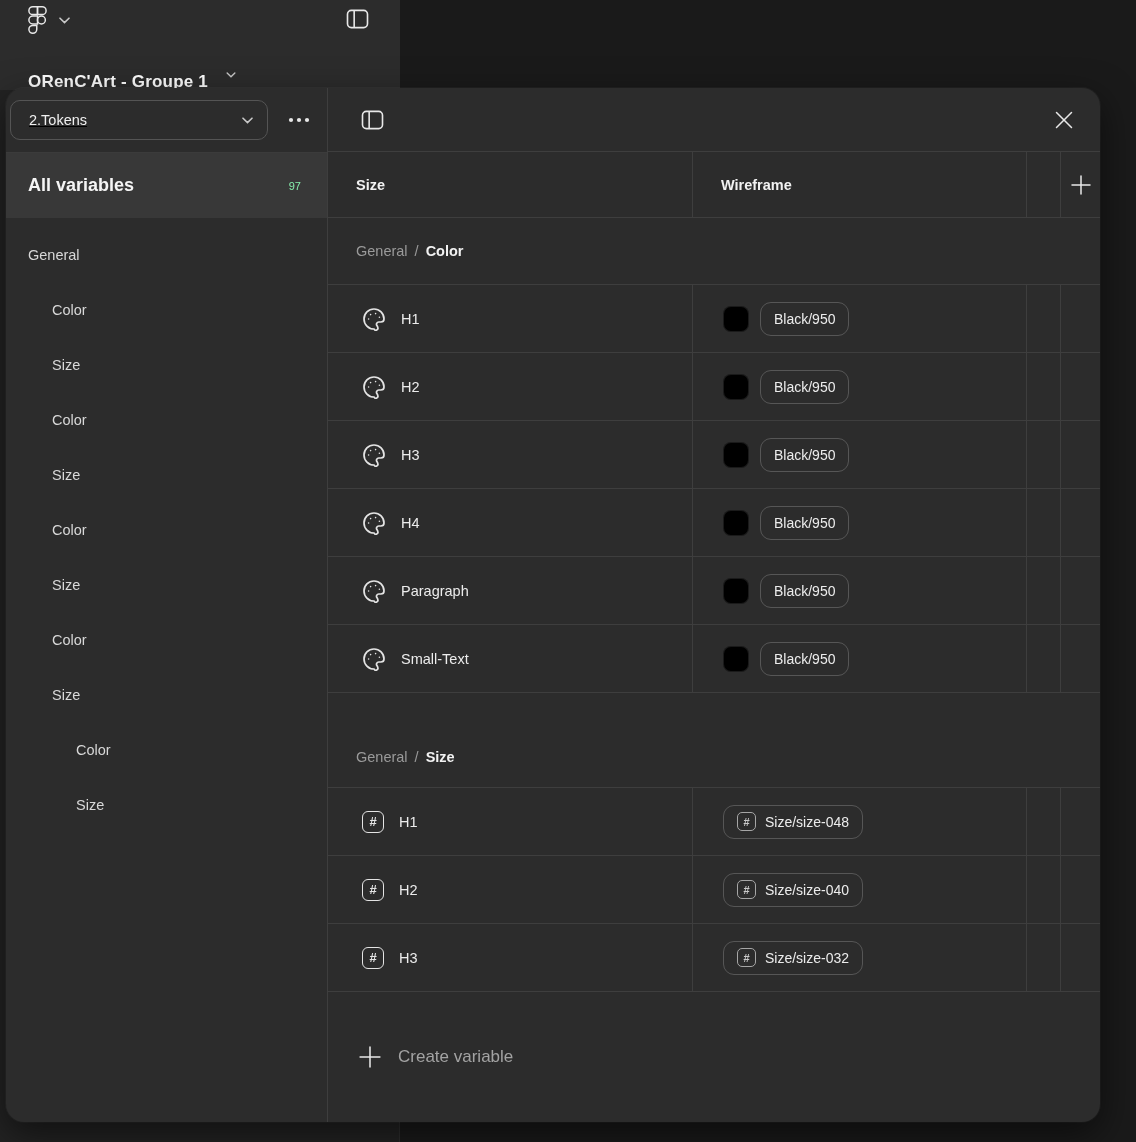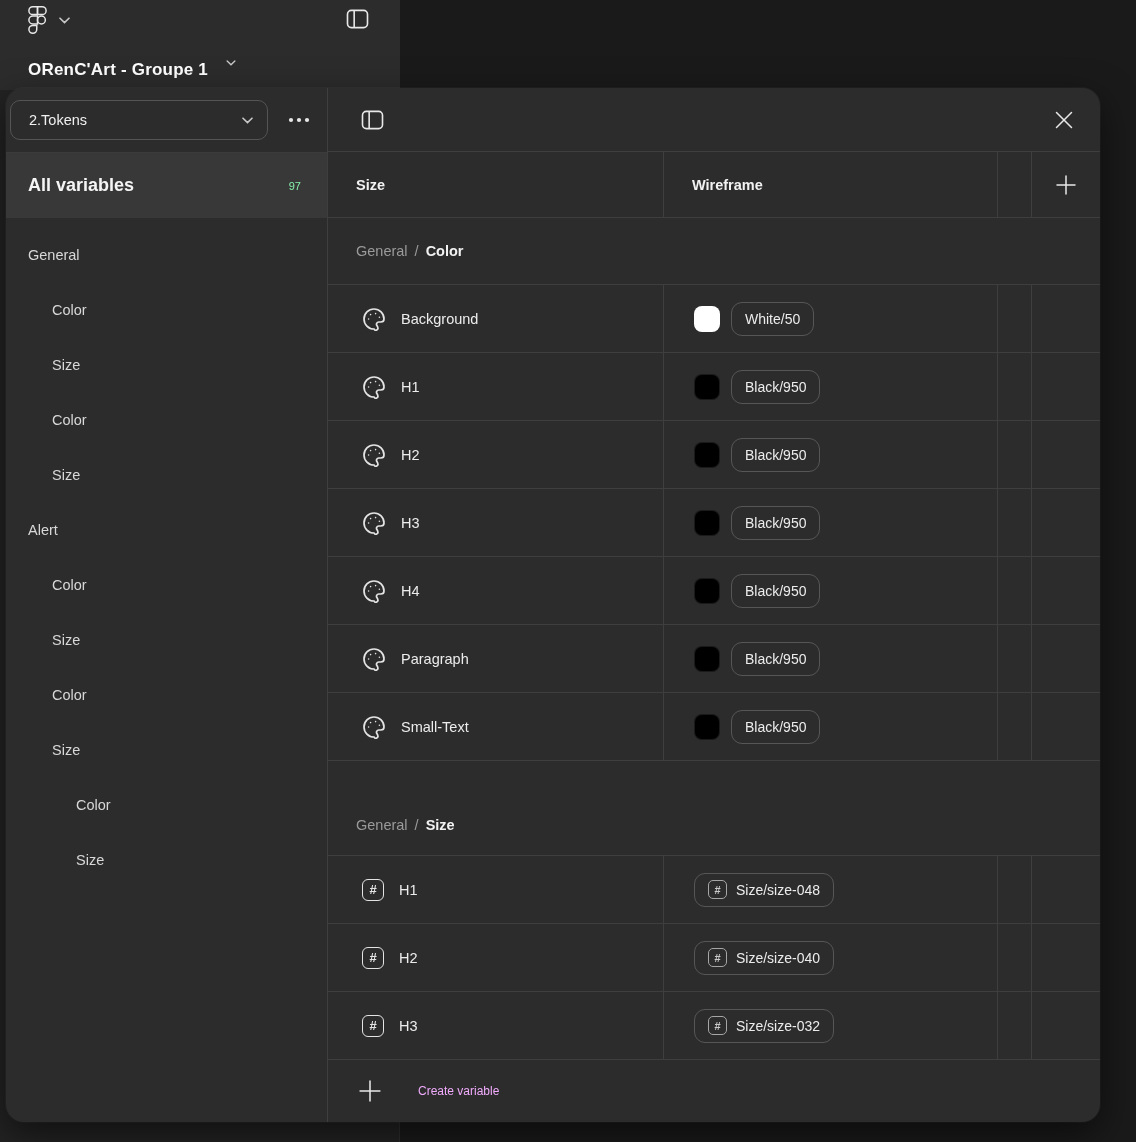--- a/index.html
+++ b/index.html
@@ -9,33 +9,33 @@
   .stage { position:relative; width:1136px; height:1142px; overflow:hidden; background:#1a1a1a; }
 
   
   .left-panel-bg { position:absolute; left:0; top:0; width:400px; height:1142px;
                    background:#232323; border-right:1px solid #2e2e2e; }
   .app-topbar { position:absolute; left:0; top:0; width:400px; height:90px; background:#2c2c2c; }
   .logo-row { position:absolute; left:28px; top:6px; display:flex; align-items:center; gap:12px; color:#e8e8e8; }
   .app-panel-toggle { position:absolute; left:343px; top:5px; width:28px; height:28px;
                       display:flex; align-items:center; justify-content:center;
                       background:none; border:none; color:#e8e8e8; cursor:pointer; }
-  .file-title-row { position:absolute; left:28px; top:60px; display:flex; gap:18px; }
+  .file-title-row { position:absolute; left:28px; top:72px; display:flex; gap:18px; }
   .file-title { color:#ffffff; font-size:17px; font-weight:700; letter-spacing:.2px; }
   .chev { color:#c8c8c8; display:inline-flex; }
 
   
   .modal { position:absolute; left:6px; top:88px; width:1094px; height:1034px;
            background:#2c2c2c; border-radius:18px; overflow:hidden;
            box-shadow:0 12px 36px rgba(0,0,0,.55), 0 0 0 1px rgba(255,255,255,.04);
            display:grid; grid-template-columns:322px 1fr; }
 
   
   .vp-sidebar { border-right:1px solid #3e3e3e; display:flex; flex-direction:column; min-height:0; }
-  .collection-bar { height:64px; flex:none; display:flex; align-items:center; padding:0 12px 0 4px; }
+  .collection-bar { height:64px; flex:none; display:flex; align-items:center; padding:0 12px 0 4px;text-decoration:underline; }
   .collection-select { width:258px; height:40px; flex:none; display:flex; align-items:center;
                        background:transparent; border:1px solid #545454; border-radius:10px;
                        padding:0 14px 0 18px; color:#f0f0f0; font-size:14.5px; cursor:pointer;
                        font-family:inherit; }
   .collection-select .sel-label { flex:1; text-align:left; }
   .more-btn { margin-left:auto; width:32px; height:32px; border:none; background:none; color:#e8e8e8;
               display:flex; align-items:center; justify-content:center; cursor:pointer; }
   .all-vars { height:66px; flex:none; display:flex; align-items:center; padding:0 26px 0 22px;
               background:#383838; border-top:1px solid #3b3b3b; cursor:pointer; }
   .all-vars .av-label { color:#f5f5f5; font-size:18px; font-weight:700; }
@@ -49,21 +49,21 @@
   
   .vp-main { display:flex; flex-direction:column; min-height:0; }
   .vp-top { height:64px; flex:none; display:flex; align-items:center; padding:0 22px 0 30px;
             border-bottom:1px solid #3e3e3e; }
   .icon-btn { background:none; border:none; color:#e8e8e8; width:28px; height:28px;
               display:flex; align-items:center; justify-content:center; cursor:pointer; }
   .vp-top .close { margin-left:auto; }
 
   .row-grid { display:grid; grid-template-columns:335px 334px 34px 1fr; }
   .cell { display:flex; align-items:center; min-width:0; }
-  .cell.b { border-left:1px solid #3e3e3e; }
+  .cell.b { border-left:1px solid #3e3e3e;margin-left:29px; }
   .thead { height:66px; flex:none; border-bottom:1px solid #3e3e3e; }
   .thead .hname { padding-left:28px; color:#f2f2f2; font-size:14.5px; font-weight:700; }
   .thead .hmode { padding-left:28px; color:#f2f2f2; font-size:14.5px; font-weight:700; }
   .thead .plus-col { justify-content:center; }
 
   .section-row { height:67px; flex:none; display:flex; align-items:center; padding-left:28px;
                  border-bottom:1px solid #3e3e3e; font-size:14.5px; }
   .section-row.tall { height:95px; align-items:flex-end; padding-bottom:22px; }
   .section-row .grp { color:#9a9a9a; }
   .section-row .sep { color:#9a9a9a; margin:0 7px; }
@@ -79,21 +79,21 @@
   .value-cell { padding-left:30px; gap:11px; }
   .swatch { width:26px; height:26px; flex:none; border-radius:8px;
             box-shadow:inset 0 0 0 1px rgba(255,255,255,.10); }
   .chip { height:34px; display:inline-flex; align-items:center; gap:9px; padding:0 13px;
           border:1px solid #565656; border-radius:11px; color:#ececec; font-size:14px;
           white-space:nowrap; }
   .chip .hash-box { width:19px; height:19px; border-width:1.4px; border-color:#a6a6a6;
                     color:#c9c9c9; font-size:11px; border-radius:5px; }
 
   .create-row { flex:1; min-height:56px; display:flex; align-items:center; padding-left:30px; gap:16px; }
-  .create-row .label { color:#f0abfc; font-size:12px;margin-left:20px; }
+  .create-row .label { color:#a3a3a3; font-size:17px; }
   .create-row .icon-btn { width:26px; height:26px; }
 </style>
 </head>
 <body>
 
 <div class="stage">
 
   <div class="left-panel-bg"></div>
 
   <header class="app-topbar">
@@ -154,21 +154,20 @@
         <span class="av-label">All variables</span>
         <span class="av-count">97</span>
       </div>
 
       <ul class="tree">
         <li class="lvl1">General</li>
         <li class="lvl2">Color</li>
         <li class="lvl2">Size</li>
         <li class="lvl2">Color</li>
         <li class="lvl2">Size</li>
-        <li class="lvl1">Alert</li>
         <li class="lvl2">Color</li>
         <li class="lvl2">Size</li>
         <li class="lvl2">Color</li>
         <li class="lvl2">Size</li>
         <li class="lvl3">Color</li>
         <li class="lvl3">Size</li>
       </ul>
     </aside>
 
     <main class="vp-main">
@@ -201,42 +200,20 @@
           </button>
         </div>
       </div>
 
       <div class="section-row">
         <span class="grp">General</span>
         <span class="sep">/</span>
         <span class="sub">Color</span>
       </div>
 
-      <div class="trow row-grid">
-        <div class="cell name-cell">
-          <span class="row-icon">
-            <svg width="24" height="24" viewBox="0 0 24 24" fill="none" stroke="currentColor" stroke-width="1.7">
-                <path d="M12 22a10 10 0 1 1 10-10c0 1.7-1.39 3-3.1 3h-2.1a2.3 2.3 0 0 0-1.7 3.85c.37.4.6.92.6 1.45A1.7 1.7 0 0 1 12 22Z"></path>
-                <circle cx="13.6" cy="6.6" r=".8" fill="currentColor" stroke="none"></circle>
-                <circle cx="17.4" cy="10.3" r=".8" fill="currentColor" stroke="none"></circle>
-                <circle cx="8.6" cy="7.6" r=".8" fill="currentColor" stroke="none"></circle>
-                <circle cx="6.6" cy="12" r=".8" fill="currentColor" stroke="none"></circle>
-              </svg>
-          </span>
-          <span class="vname">Background</span>
-        </div>
-        <div class="cell b value-cell">
-          <span class="swatch" style="background: rgb(255, 255, 255);"></span>
-          <span class="chip">
-              <span>White/50</span>
-            </span>
-        </div>
-        <div class="cell b"></div>
-        <div class="cell b"></div>
-      </div>
 
       <div class="trow row-grid">
         <div class="cell name-cell">
           <span class="row-icon">
             <svg width="24" height="24" viewBox="0 0 24 24" fill="none" stroke="currentColor" stroke-width="1.7">
                 <path d="M12 22a10 10 0 1 1 10-10c0 1.7-1.39 3-3.1 3h-2.1a2.3 2.3 0 0 0-1.7 3.85c.37.4.6.92.6 1.45A1.7 1.7 0 0 1 12 22Z"></path>
                 <circle cx="13.6" cy="6.6" r=".8" fill="currentColor" stroke="none"></circle>
                 <circle cx="17.4" cy="10.3" r=".8" fill="currentColor" stroke="none"></circle>
                 <circle cx="8.6" cy="7.6" r=".8" fill="currentColor" stroke="none"></circle>
                 <circle cx="6.6" cy="12" r=".8" fill="currentColor" stroke="none"></circle>

